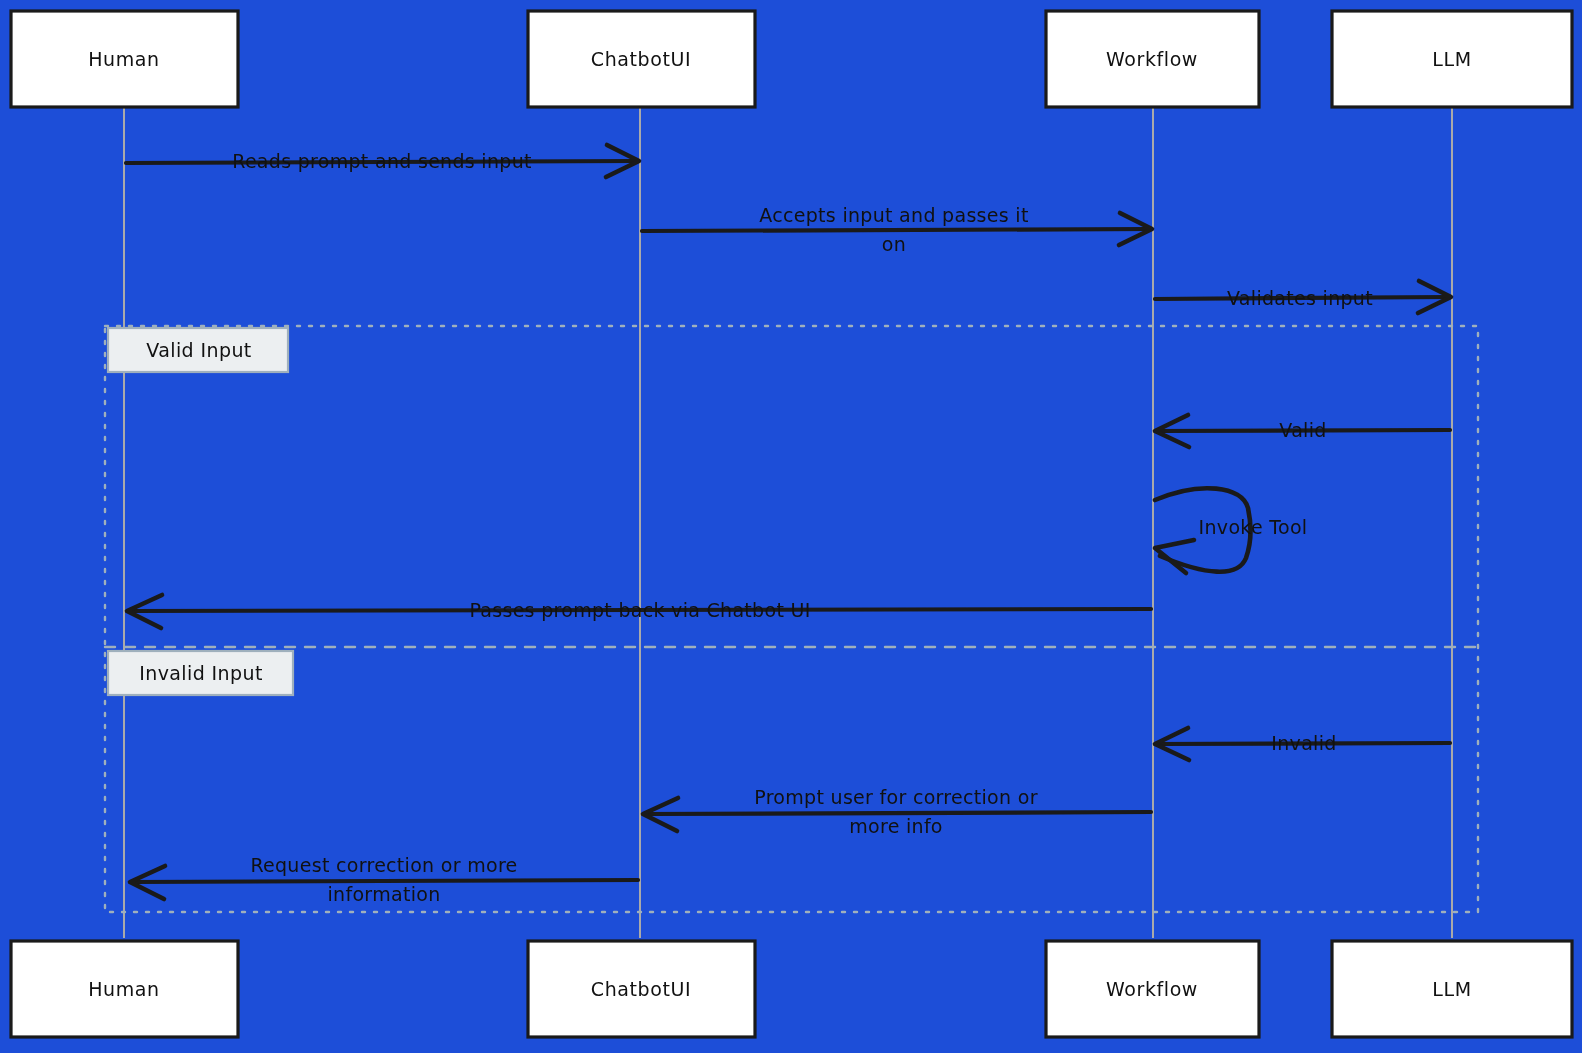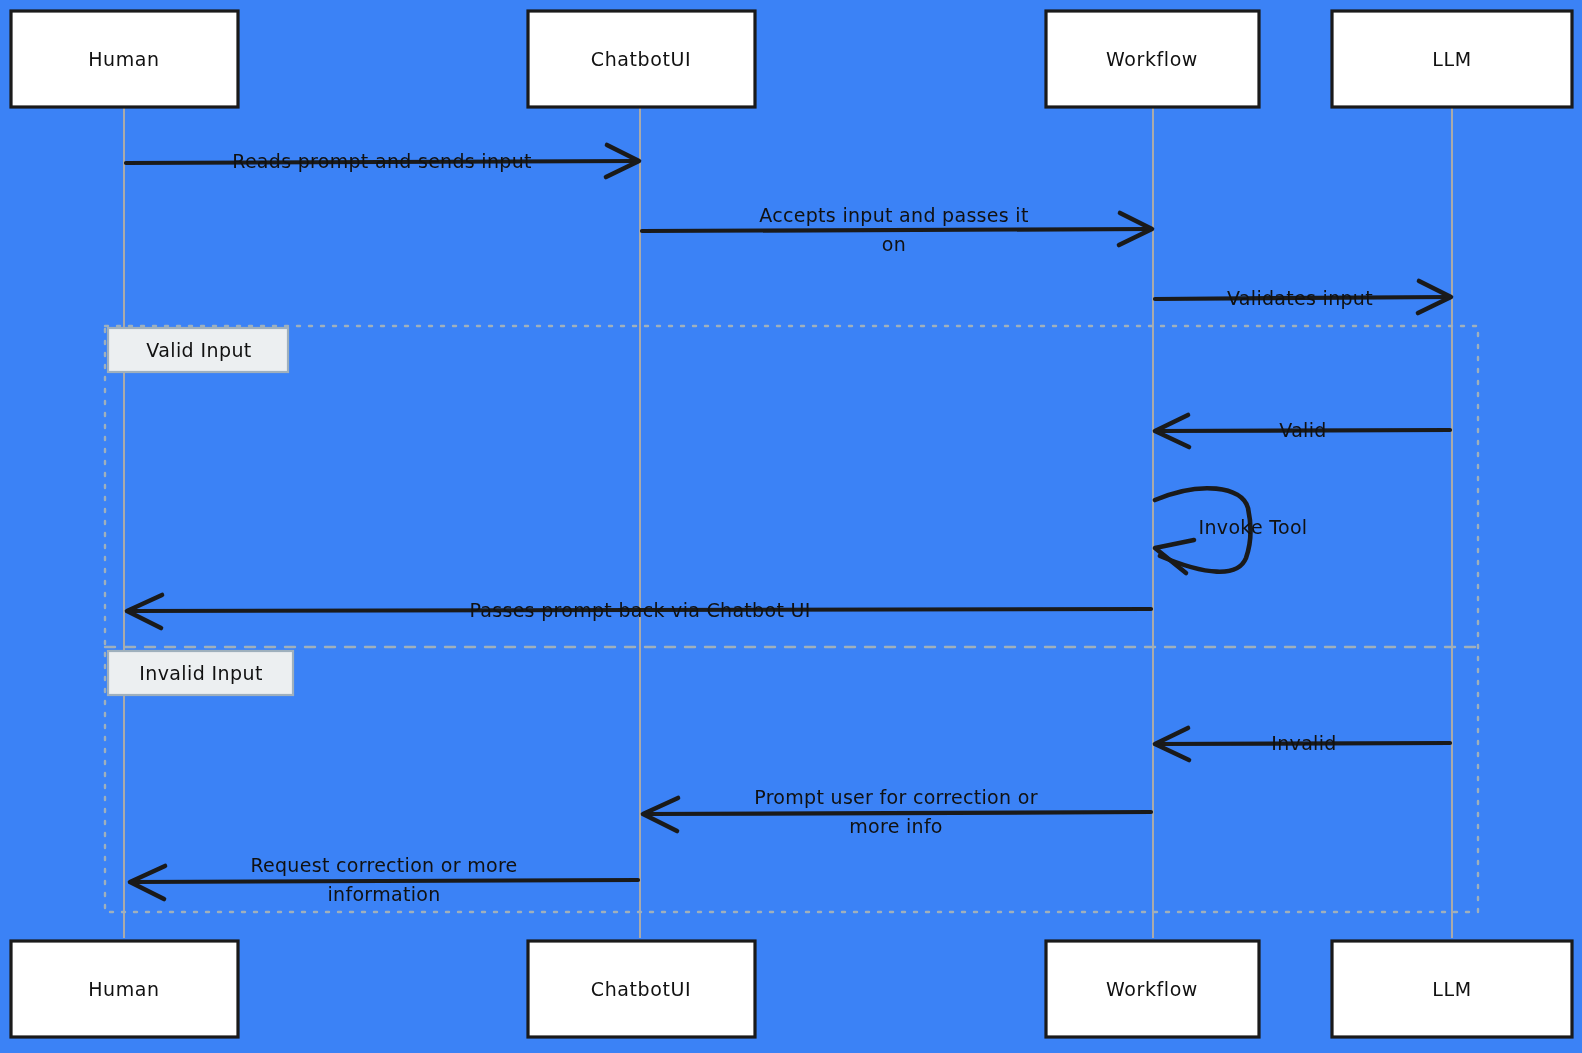--- a/index.html
+++ b/index.html
@@ -7,21 +7,21 @@
     padding: 0;
     background: #ffffff;
   }
   body {
     font-family: "DejaVu Sans", sans-serif;
   }
   #canvas {
     position: relative;
     width: 1582px;
     height: 1053px;
-    background: #3b82f6;
+    background: #1d4ed8;
     overflow: hidden;
   }
   svg#diagram {
     position: absolute;
     left: 0;
     top: 0;
     width: 1582px;
     height: 1053px;
   }
   .actor-box {

